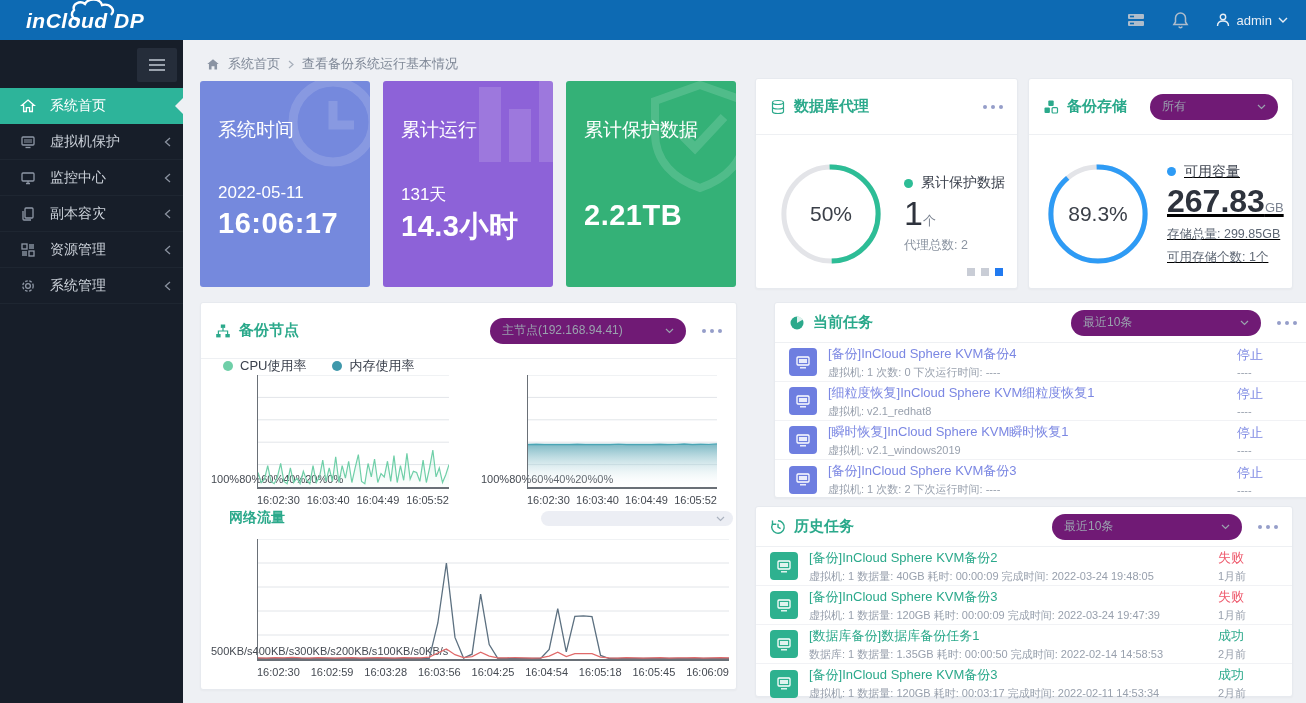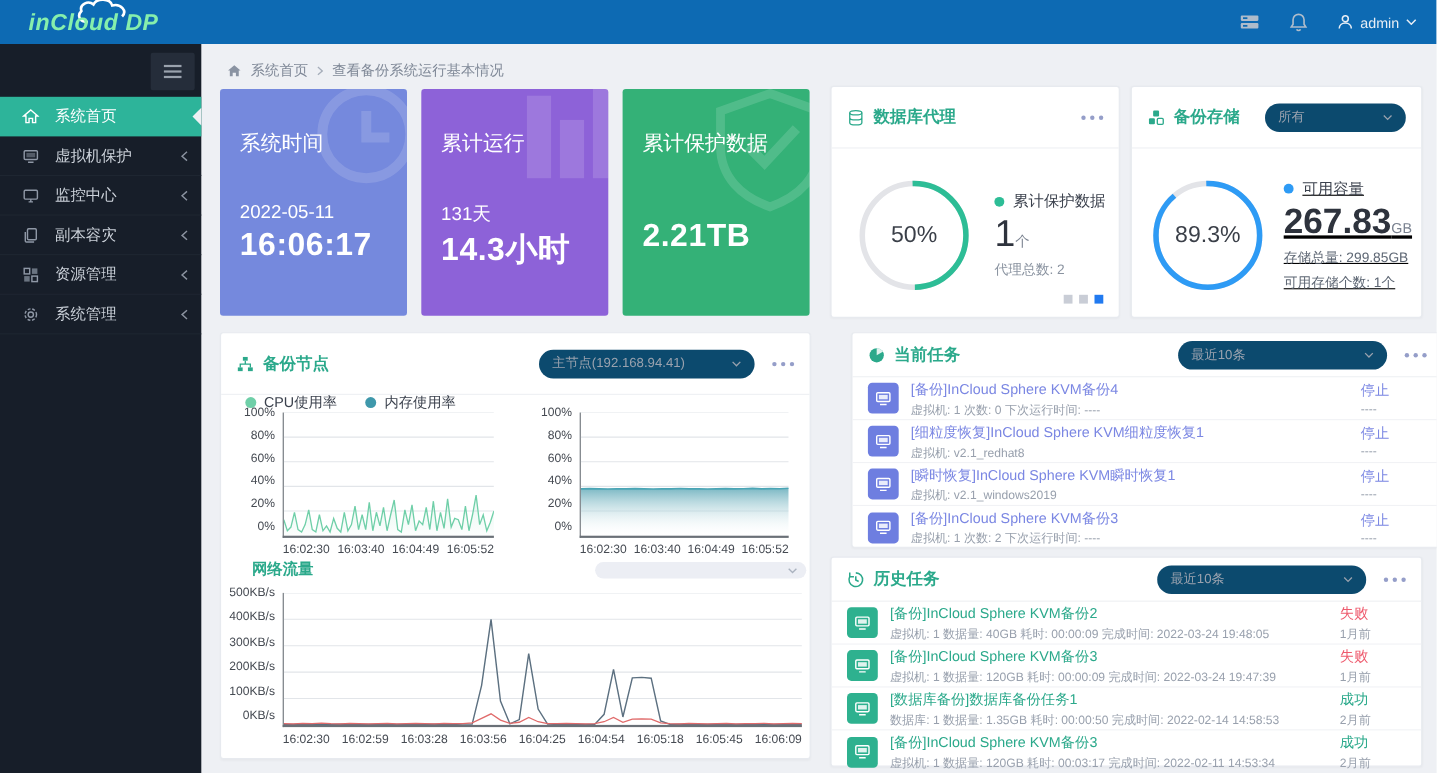--- a/index.html
+++ b/index.html
@@ -1,21 +1,21 @@
 <!DOCTYPE html>
 <html><head>
 <meta charset="utf-8">
 <style>
   * { margin:0; padding:0; box-sizing:border-box; }
   html,body { width:1306px; height:703px; overflow:hidden; font-family:"Liberation Sans","DejaVu Sans",sans-serif; }
   #app { position:relative; width:1306px; height:703px; background:#eef0f4; }
 
   
   .topbar { position:absolute; left:0; top:0; width:1306px; height:40px; background:#0d6ab3; display:flex; align-items:center; z-index:5; }
-  .logo { position:relative; margin-left:20px; width:170px; height:40px; color:#86efac; }
+  .logo { position:relative; margin-left:20px; width:170px; height:40px; color:#ffffff; }
   .logo .cloud { position:absolute; left:46px; top:-2px; }
   .logo .logo-text { position:absolute; left:6px; top:9px; font-size:21px; font-weight:bold; font-style:italic; letter-spacing:.5px; }
   .topbar-right { margin-left:auto; margin-right:18px; display:flex; align-items:center; gap:26px; color:#c2cedb; }
   .tb-icon { display:inline-flex; cursor:pointer; }
   .admin-chunk { display:flex; align-items:center; gap:6px; color:#e8eef5; font-size:13px; cursor:pointer; }
 
   
   .sidebar { position:absolute; left:0; top:40px; width:183px; height:663px; background:#171e29; }
   .collapse-btn { position:absolute; right:6px; top:8px; width:40px; height:34px; background:#252d3a; border-radius:2px; display:flex; flex-direction:column; justify-content:center; align-items:center; gap:3px; cursor:pointer; }
   .collapse-btn i { width:16px; height:2px; background:#9aa2ad; }
@@ -36,21 +36,21 @@
   .stat-card .wm { position:absolute; right:-18px; top:-14px; opacity:.14; }
   .card-title { position:absolute; left:18px; top:36px; font-size:19px; font-weight:500; }
   .card-line1 { position:absolute; left:18px; top:102px; font-size:17px; }
   .card-line2 { position:absolute; left:18px; top:126px; font-size:29px; font-weight:600; letter-spacing:.5px; }
 
   
   .panel { position:absolute; background:#fff; border:1px solid #e7eaef; border-radius:3px; box-shadow:0 1px 2px rgba(0,0,0,.03); }
   .panel-head { height:56px; display:flex; align-items:center; padding:0 14px; border-bottom:1px solid #eef0f3; }
   .panel-title { margin-left:8px; font-size:15px; font-weight:600; color:#2ba98b; }
   .head-right { margin-left:auto; display:flex; align-items:center; gap:12px; }
-  .pill { height:26px; background:#0c4a6e; border-radius:13px; display:flex; align-items:center; padding:0 12px; font-size:12px; color:#9aa2ae; cursor:pointer; }
+  .pill { height:26px; background:#701a75; border-radius:13px; display:flex; align-items:center; padding:0 12px; font-size:12px; color:#9aa2ae; cursor:pointer; }
   .pill .pv { flex:1; }
   .pill svg { margin-left:8px; }
   .dots { display:flex; cursor:pointer; }
   .dots i { width:4px; height:4px; border-radius:50%; background:#959ec9; margin-left:4px; }
 
   
   .donut-body { display:flex; align-items:center; padding:26px 10px 0 22px; }
   .donut-wrap { position:relative; width:106px; height:106px; flex:none; }
   .donut-label { position:absolute; inset:0; display:flex; align-items:center; justify-content:center; font-size:21px; color:#3a3f48; }
   .donut-info { margin-left:20px; }
@@ -59,21 +59,21 @@
   .big-num { font-size:34px; color:#2e333d; margin-top:2px; }
   .big-num .unit { font-size:13px; color:#7a8290; font-weight:normal; }
   .sub-gray { font-size:12.5px; color:#8a93a0; margin-top:4px; }
   .sub-dark { font-size:12.5px; color:#5d6673; margin-top:6px; }
   .pager { position:absolute; right:14px; bottom:12px; display:flex; gap:6px; }
   .pager i { width:8px; height:8px; background:#c9cdd6; cursor:pointer; }
   .pager i.on { background:#217af0; }
 
   
   .chart { position:absolute; display:grid; grid-template-columns:46px 1fr; grid-template-rows:1fr 18px; }
-  .chart .ylabels { grid-row:1; grid-column:1; display:flex; flex-direction:column; justify-content:space-between; align-items:flex-end; padding-right:7px; font-size:11px; color:#454a52; transform:translateY(-5px); }
+  .chart .ylabels { grid-row:1; grid-column:1; display:flex; flex-direction:row; justify-content:space-between; align-items:flex-end; padding-right:7px; font-size:11px; color:#454a52; transform:translateY(-5px); }
   .chart .ylabels span { height:10px; line-height:10px; }
   .chart .plot { grid-row:1; grid-column:2; position:relative; border-left:1px solid #6a7077; border-bottom:2px solid #6a7077; }
   .chart .plot svg { position:absolute; left:0; top:0; width:100%; height:100%; }
   .chart .xlabels { grid-row:2; grid-column:2; display:flex; justify-content:space-between; font-size:11px; color:#454a52; padding-top:5px; }
   .cm-legend { position:absolute; display:flex; gap:26px; font-size:13px; color:#3b414d; }
   .cm-legend .li { display:flex; align-items:center; gap:7px; }
   .cm-legend .ld { width:10px; height:10px; border-radius:50%; }
   .net-title { position:absolute; font-size:14px; font-weight:600; color:#2ba98b; }
   .net-select { position:absolute; width:192px; height:15px; background:#eceef4; border-radius:8px; display:flex; align-items:center; justify-content:flex-end; padding-right:8px; cursor:pointer; color:#aab2bf; }
 

